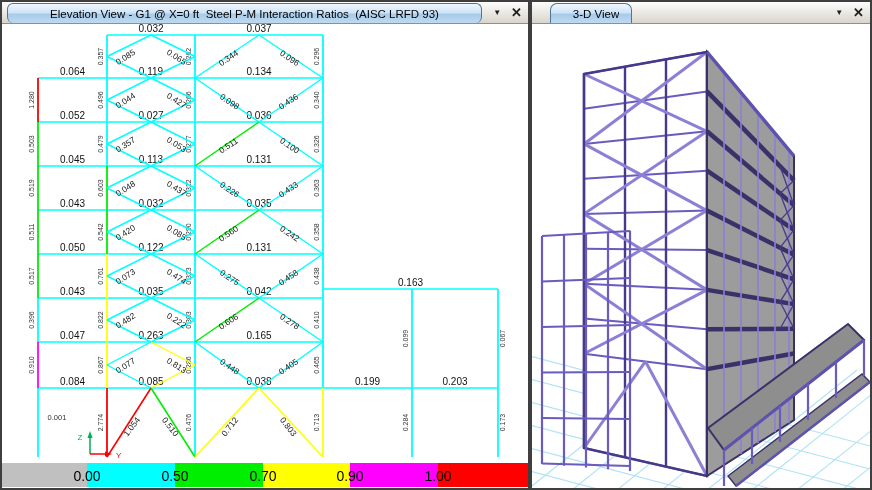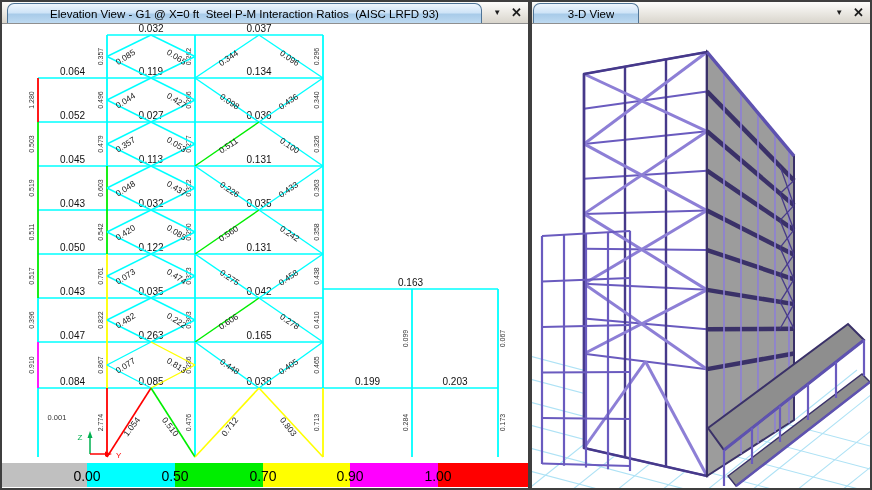--- a/index.html
+++ b/index.html
@@ -22,21 +22,21 @@
   .ctl.drop{font-size:8px;}
   .ctl.close{font-size:13px;}
   svg{display:block;background:#fff;}
   text{user-select:none;}
 </style>
 </head>
 <body>
 
 <div class="window" style="left:0;width:530px;">
   <div class="titlebar">
-    <div class="tab" style="left:5px;right:46px;">
+    <div class="tab" style="left:5px;right:46px;border-radius:6px;">
       <span class="title-text">Elevation View - G1 @ X=0 ft  Steel P-M Interaction Ratios  (AISC LRFD 93)</span>
     </div>
     <div class="controls">
       <span class="ctl drop">▼</span>
       <span class="ctl close">✕</span>
     </div>
   </div>
   <svg id="svg-elev" width="526" height="464" viewBox="2 22 526 464">
       <g>
         <line x1="107" y1="33" x2="195" y2="33" stroke="#00ffff" stroke-width="1.6" stroke-linecap="butt"></line>
@@ -283,21 +283,21 @@
         <text x="175" y="479" font-size="14" fill="#000" text-anchor="middle">0.50</text>
         <text x="263" y="479" font-size="14" fill="#000" text-anchor="middle">0.70</text>
         <text x="350" y="479" font-size="14" fill="#000" text-anchor="middle">0.90</text>
         <text x="438" y="479" font-size="14" fill="#000" text-anchor="middle">1.00</text>
       </g>
     </svg>
 </div>
 
 <div class="window" style="left:530px;width:342px;">
   <div class="titlebar">
-    <div class="tab" style="left:1px;width:106px;padding-left:10px;">
+    <div class="tab" style="left:18px;width:82px;padding-left:10px;">
       <span class="title-text">3-D View</span>
     </div>
     <div class="controls">
       <span class="ctl drop">▼</span>
       <span class="ctl close">✕</span>
     </div>
   </div>
   <svg id="svg-3d" width="338" height="464" viewBox="0 0 338 464">
       <g>
         <g>

